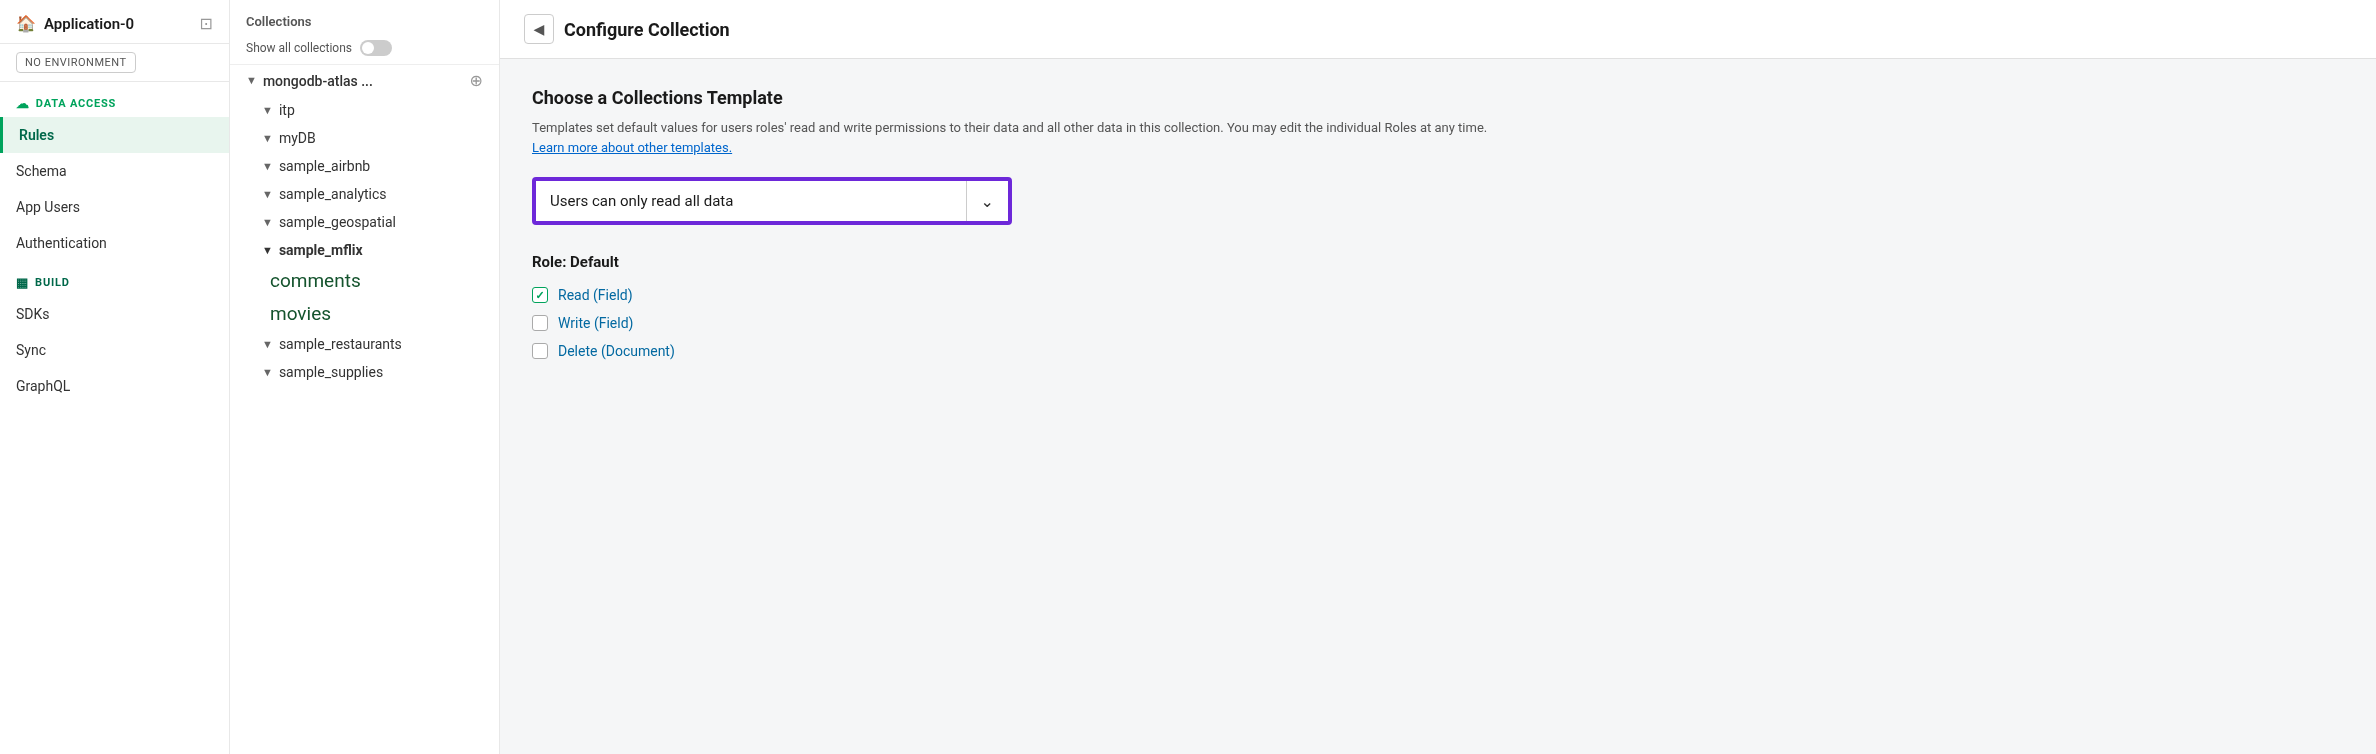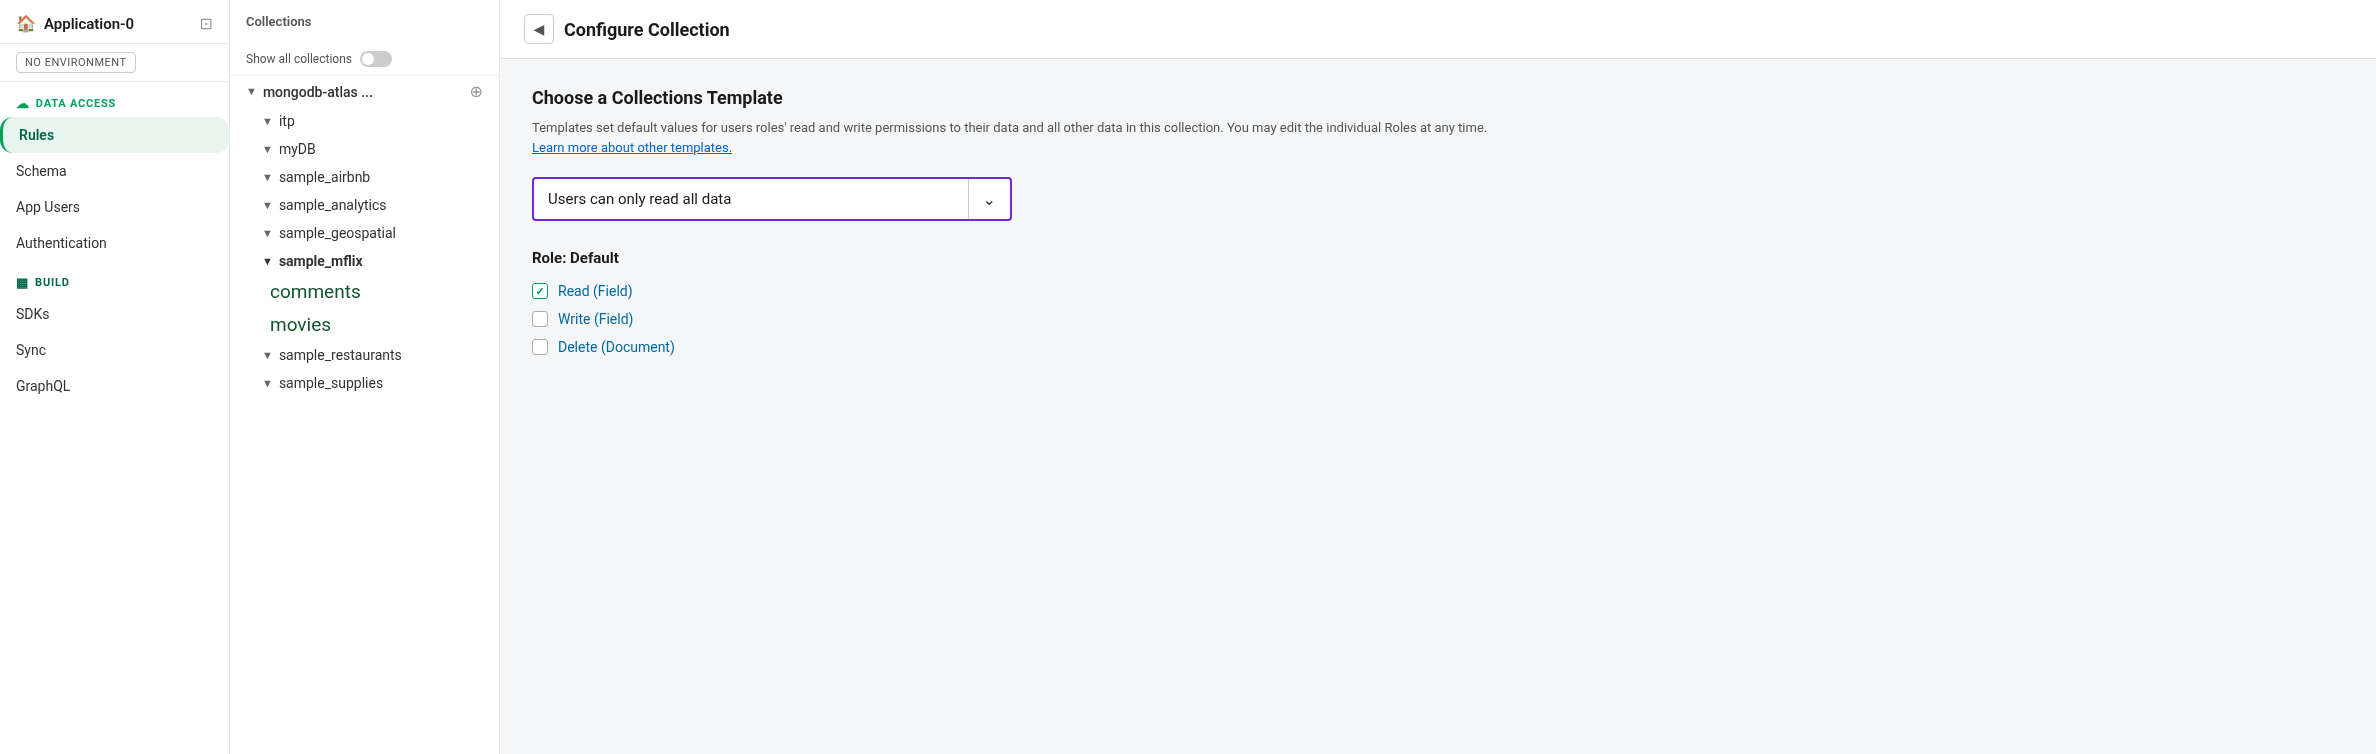--- a/index.html
+++ b/index.html
@@ -62,21 +62,20 @@
     }
     .sidebar-section-icon {
       color: #00a35c;
       font-size: 13px;
     }
     .sidebar-nav-item {
       padding: 10px 16px;
       cursor: pointer;
       color: #333;
       font-size: 14px;
-      border-radius: 13px;
     }
     .sidebar-nav-item.active {
       background: #e8f5ee;
       color: #00684a;
       font-weight: 600;
       border-left: 3px solid #00a35c;
     }
     .sidebar-build-section {
       padding: 14px 16px 6px;
       font-size: 11px;
@@ -101,21 +100,21 @@
       overflow-y: auto;
     }
     .collections-header {
       padding: 14px 16px 8px;
       border-bottom: 1px solid #eee;
     }
     .collections-title {
       font-size: 13px;
       font-weight: 600;
       color: #555;
-      margin-bottom: 22px;
+      margin-bottom: 11px;
     }
     .collections-toggle-row {
       display: flex;
       align-items: center;
       gap: 8px;
       font-size: 12px;
       color: #555;
     }
     .toggle-switch {
       width: 32px;
@@ -213,21 +212,21 @@
       margin-bottom: 20px;
     }
     .learn-more-link {
       color: #0066cc;
       text-decoration: underline;
       cursor: pointer;
     }
     .permissions-dropdown {
       display: flex;
       align-items: center;
-      border: 2px solid #6d28d9;
+      border: 4px solid #6d28d9;
       border-radius: 4px;
       background: #fff;
       width: 480px;
       margin-bottom: 28px;
       justify-content: space-between;
     }
     .permissions-dropdown-text {
       flex: 1;
       padding: 10px 14px;
       font-size: 15px;

